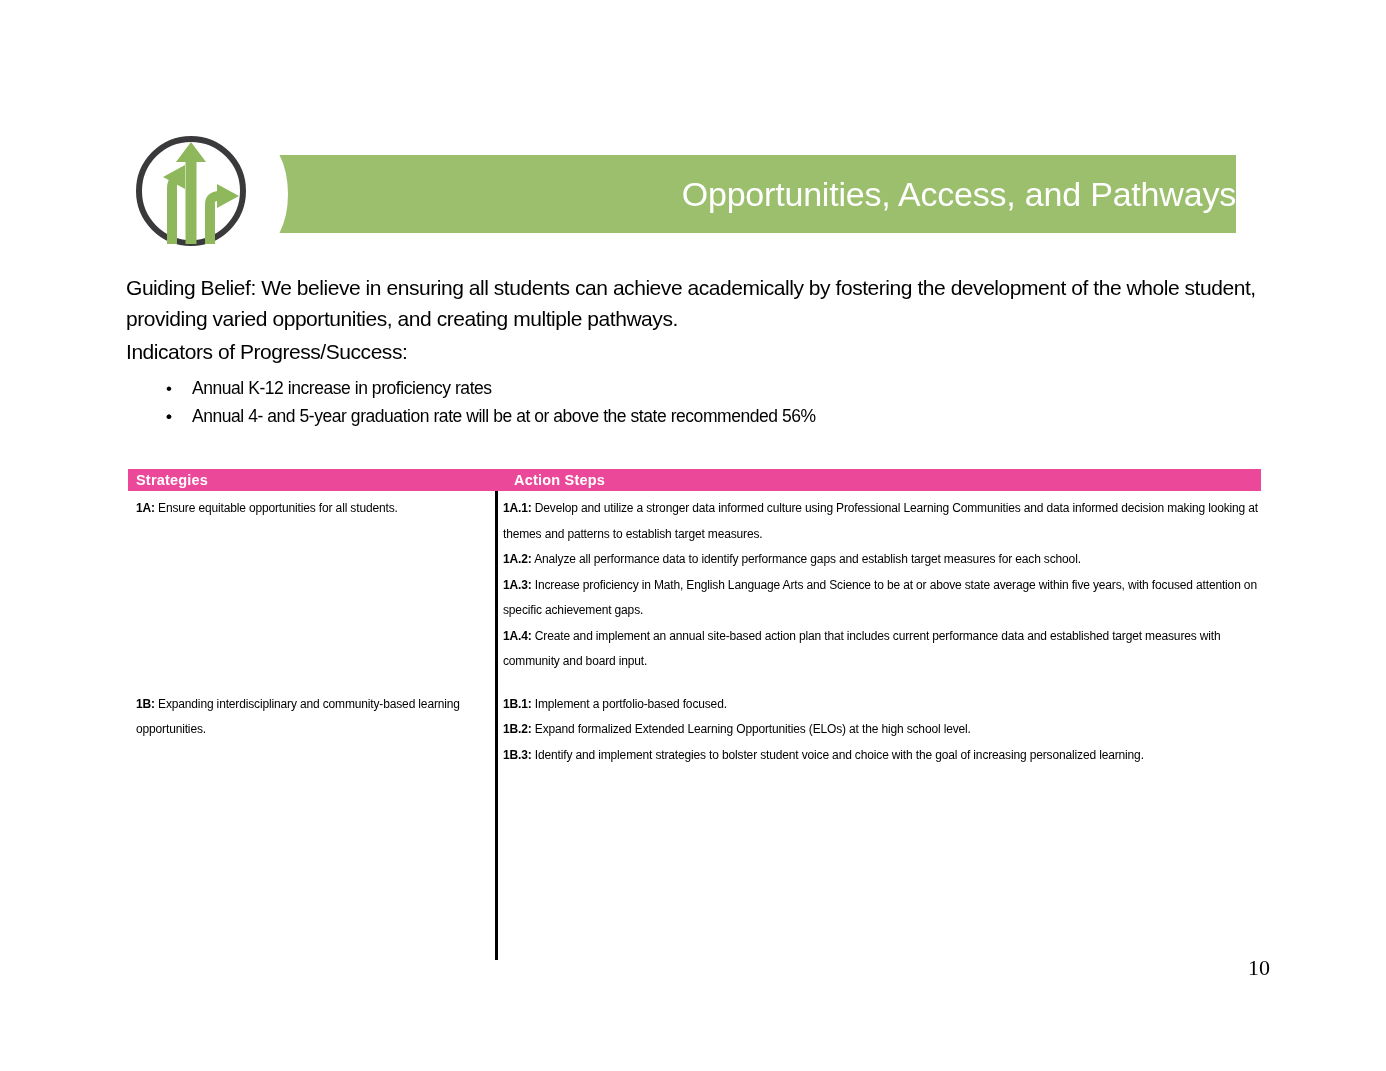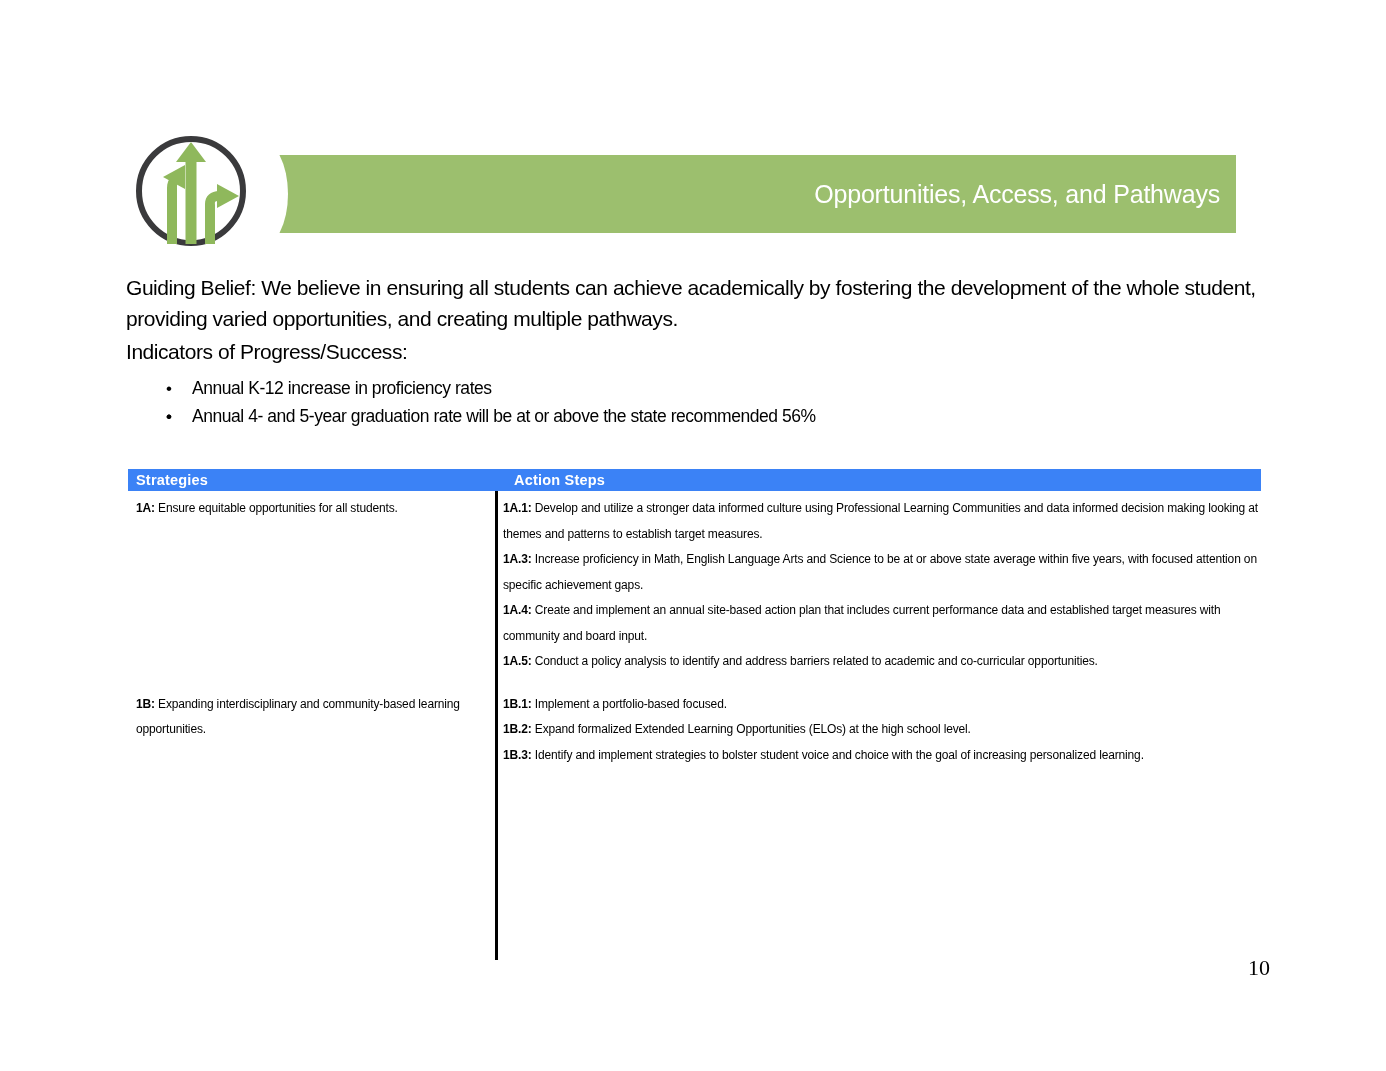--- a/index.html
+++ b/index.html
@@ -23,24 +23,23 @@
     top: 155px;
     width: 986px;
     height: 78px;
     background: #9cbf6e;
     display: flex;
     align-items: center;
     justify-content: flex-end;
   }
   #header-title {
     color: #ffffff;
-    font-size: 25px;
+    font-size: 34px;
     font-weight: normal;
     letter-spacing: -0.2px;
-    padding-right: 16px;
     white-space: nowrap;
     font-family: "Liberation Sans", sans-serif;
   }
   
   #band-notch {
     position: absolute;
     left: 232px;
     top: 140px;
     width: 56px;
     height: 108px;
@@ -103,21 +102,21 @@
 
   
   #strategy-table {
     position: absolute;
     left: 128px;
     top: 469px;
     width: 1133px;
   }
   #table-head {
     display: flex;
-    background: #3b82f6;
+    background: #ec4899;
     height: 22px;
     align-items: center;
   }
   .th {
     color: #ffffff;
     font-size: 14.5px;
     font-weight: bold;
     letter-spacing: 0.2px;
     font-family: "Liberation Sans", sans-serif;
   }
@@ -226,23 +225,23 @@
 
   <div id="table-body">
     <div id="col-divider"></div>
 
     <div class="t-row">
       <div class="cell-strategy">
         <p><span class="lbl">1A:</span><span> Ensure equitable opportunities for all students.</span></p>
       </div>
       <div class="cell-actions">
         <p><span class="lbl">1A.1:</span><span> Develop and utilize a stronger data informed culture using Professional Learning Communities and data informed decision making looking at themes and patterns to establish target measures.</span></p>
+        <p><span class="lbl">1A.2:</span><span> Analyze all performance data to identify performance gaps and establish target measures for each school.</span></p>
         <p><span class="lbl">1A.3:</span><span> Increase proficiency in Math, English Language Arts and Science to be at or above state average within five years, with focused attention on specific achievement gaps.</span></p>
         <p><span class="lbl">1A.4:</span><span> Create and implement an annual site-based action plan that includes current performance data and established target measures with community and board input.</span></p>
-        <p><span class="lbl">1A.5:</span><span> Conduct a policy analysis to identify and address barriers related to academic and co-curricular opportunities.</span></p>
       </div>
     </div>
 
     <div class="t-row" style="margin-top:12px;">
       <div class="cell-strategy">
         <p><span class="lbl">1B:</span><span> Expanding interdisciplinary and community-based learning opportunities.</span></p>
       </div>
       <div class="cell-actions">
         <p><span class="lbl">1B.1:</span><span> Implement a portfolio-based focused.</span></p>
         <p><span class="lbl">1B.2:</span><span> Expand formalized Extended Learning Opportunities (ELOs) at the high school level.</span></p>

